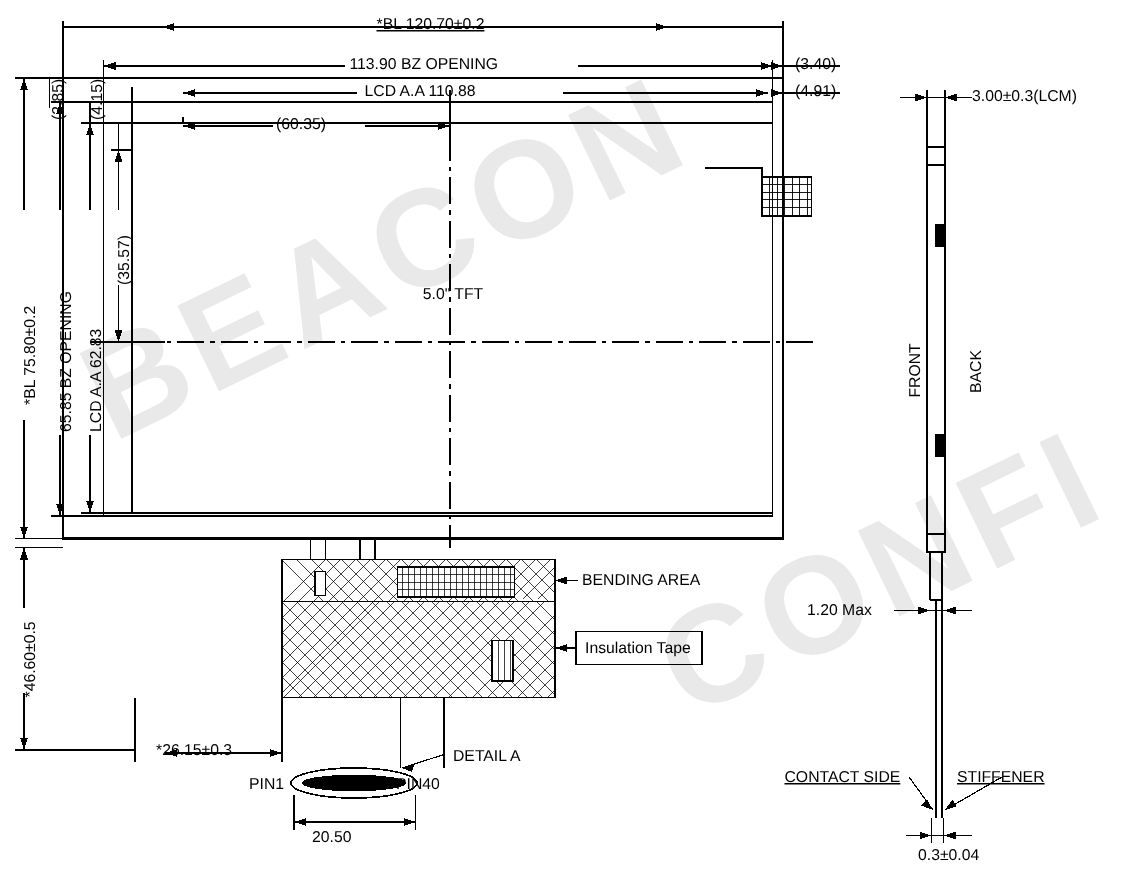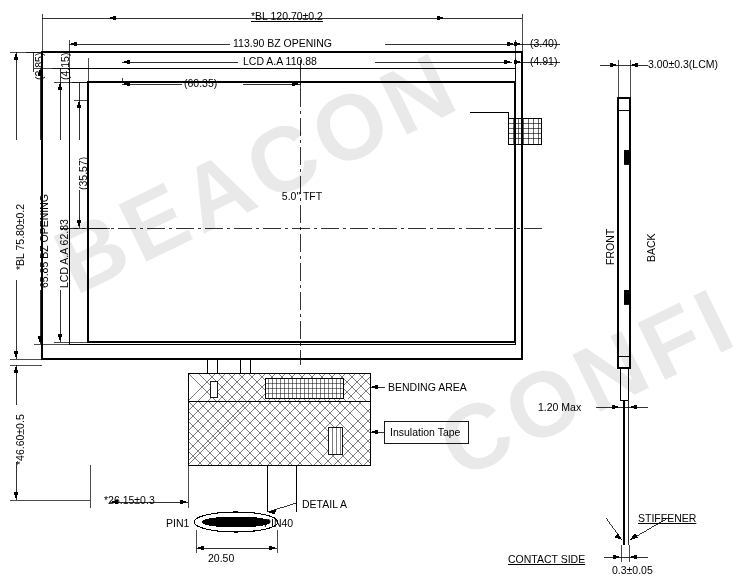--- a/index.html
+++ b/index.html
@@ -390,17 +390,17 @@
   <div class="lbl" style="left:302px; top:498px;">DETAIL A</div>
   <div class="lbl" style="left:166px; top:517px;">PIN1</div>
   <div class="lbl" style="left:264px; top:517px;">PIN40</div>
   <div class="lbl" style="left:104px; top:494px;">*26.15±0.3</div>
   <div class="lbl" style="left:208px; top:552px;">20.50</div>
 
   <div class="lbl" style="left:648px; top:58px;">3.00±0.3(LCM)</div>
   <div class="lbl v" style="left:604px; top:265px;">FRONT</div>
   <div class="lbl v" style="left:645px; top:262px;">BACK</div>
   <div class="lbl" style="left:538px; top:401px;">1.20 Max</div>
-  <div class="lbl ul" style="left:508px; top:512px;margin-top:41px;">CONTACT SIDE</div>
+  <div class="lbl ul" style="left:523px; top:512px;">CONTACT SIDE</div>
   <div class="lbl ul" style="left:638px; top:512px;">STIFFENER</div>
-  <div class="lbl" style="left:612px; top:564px;">0.3±0.05</div>
+  <div class="lbl" style="left:612px; top:564px;">0.3±0.04</div>
 
 </div>
 
 </body></html>

